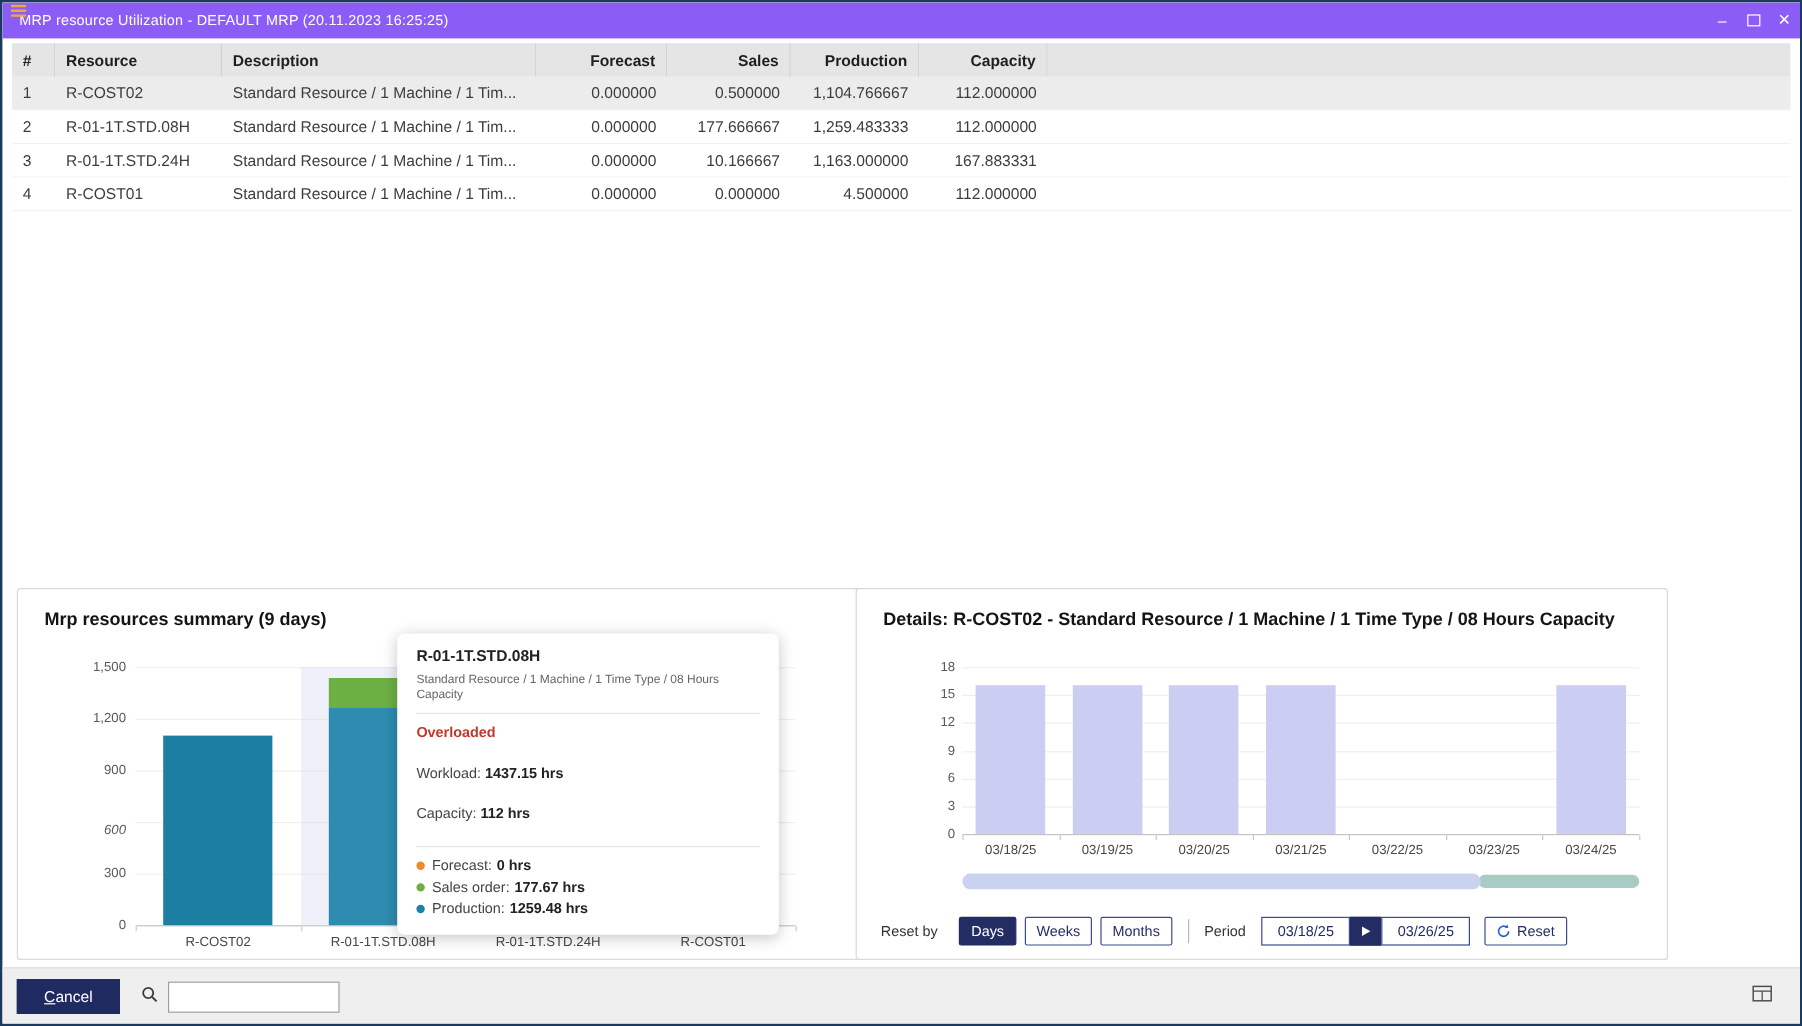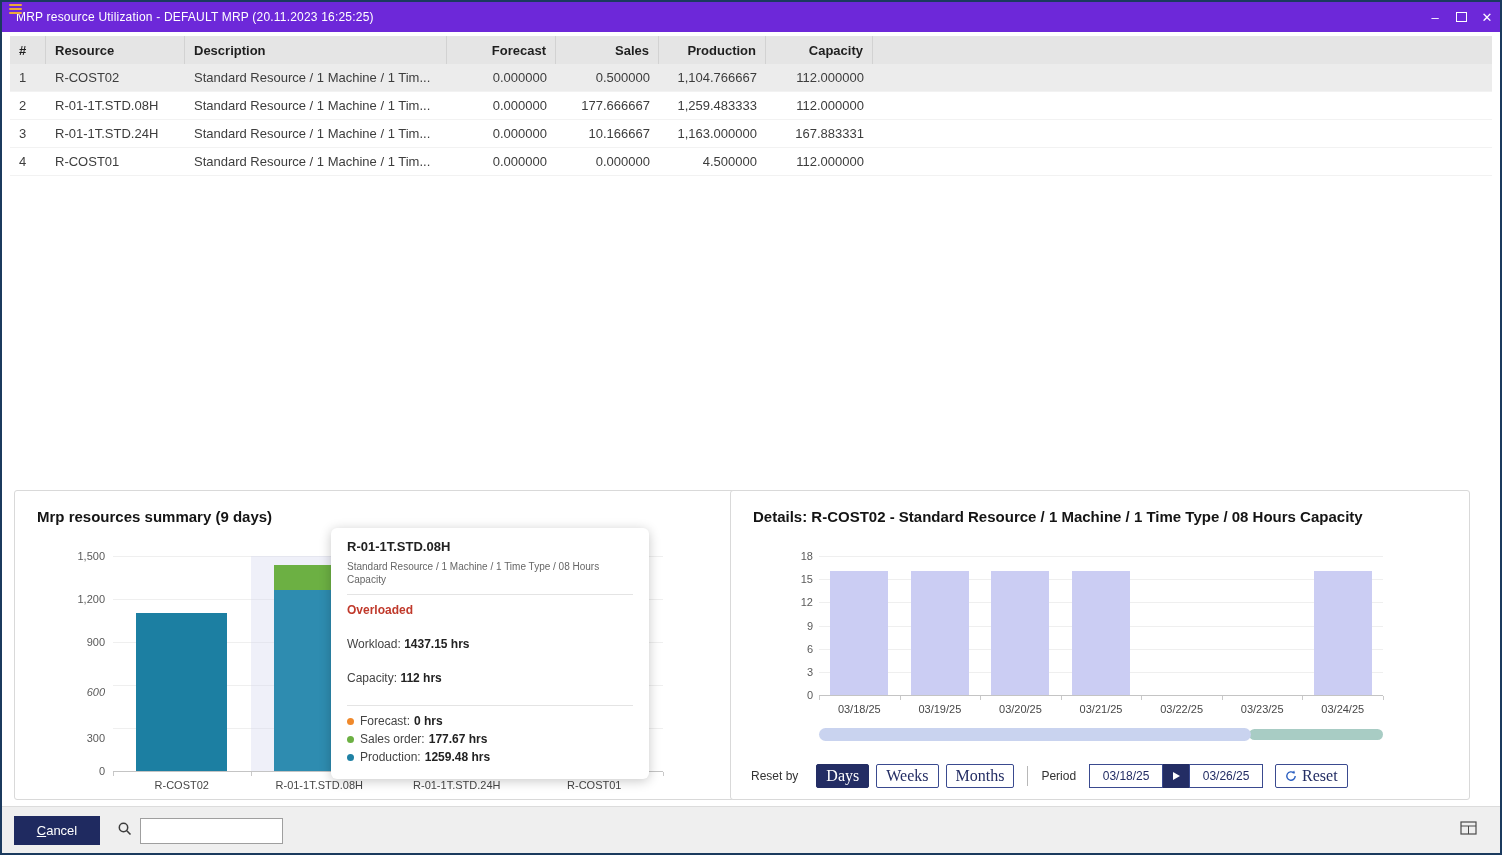--- a/index.html
+++ b/index.html
@@ -1,20 +1,20 @@
 <!DOCTYPE html>
 <html><head>
 <meta charset="utf-8">
 <style>
   html,body{margin:0;padding:0;}
   body{width:1502px;height:855px;font-family:"Liberation Sans","DejaVu Sans",sans-serif;background:#cfd6de;}
   .window{position:relative;width:1502px;height:855px;box-sizing:border-box;border:2px solid #1b3a5e;background:#fff;overflow:hidden;}
 
   
-  .titlebar{position:absolute;top:0;left:0;right:0;height:30px;background:#6d28d9;display:flex;align-items:center;}
+  .titlebar{position:absolute;top:0;left:0;right:0;height:30px;background:#8b5cf6;display:flex;align-items:center;}
   .app-icon{position:absolute;left:7px;top:2px;width:13px;display:flex;flex-direction:column;gap:2px;}
   .app-icon i{display:block;height:2px;background:#eda83a;border-radius:1px;}
   .title-text{color:#fff;font-size:12px;margin-left:14px;letter-spacing:.2px;white-space:nowrap;}
   .win-controls{margin-left:auto;display:flex;align-items:center;height:100%;}
   .wc{width:26px;height:100%;display:flex;align-items:center;justify-content:center;color:#fff;font-size:13px;cursor:default;}
   .wc-box{width:9px;height:8px;border:1px solid #fff;display:inline-block;}
 
   
   .grid-head{position:absolute;left:8px;right:8px;top:34px;height:28px;display:flex;}
   .hcell{background:#e5e5e5;border-right:1px solid #d2d2d2;font-weight:bold;font-size:13px;color:#1f1f1f;display:flex;align-items:center;padding:0 9px;box-sizing:border-box;white-space:nowrap;overflow:hidden;}
@@ -28,21 +28,21 @@
   .c2{width:262px;}
   .c3{width:109px;}
   .c4{width:103px;}
   .c5{width:107px;}
   .c6{width:107px;}
   .c3,.c4,.c5,.c6{justify-content:flex-end;}
 
   
   .card{position:absolute;top:488px;height:310px;background:#fff;border:1px solid #d9d9d9;border-radius:3px;box-sizing:border-box;}
   .card-left{left:12px;width:734px;}
-  .card-right{left:728px;width:740px;}
+  .card-right{left:711px;width:677px;}
   .card-title{position:absolute;top:17px;left:22px;font-size:15px;font-weight:bold;color:#141414;white-space:nowrap;}
 
   
   .plot{display:flex;align-items:flex-end;border-bottom:1px solid #c4c4c4;}
   .gridline{position:absolute;left:0;right:0;height:1px;background:#efefef;z-index:0;}
   .slot{flex:1;height:100%;display:flex;align-items:flex-end;justify-content:center;position:relative;z-index:1;}
   .slot.hl{background:rgba(213,215,238,.38);}
   .stack{display:flex;flex-direction:column-reverse;}
   .seg{width:100%;}
   .btick{position:absolute;bottom:-5px;width:1px;height:4px;background:#c9c9c9;z-index:1;}
@@ -74,21 +74,21 @@
   
   .range-slider{position:absolute;top:237px;left:88px;width:564px;height:13px;cursor:pointer;}
   .rs-left{position:absolute;left:0;top:0;width:432px;height:13px;background:#c9d3ef;border-radius:7px;}
   .rs-right{position:absolute;left:430px;top:1px;width:134px;height:11px;background:#a8ccc4;border-radius:6px;}
 
   
   .controls-row{position:absolute;left:20px;top:272px;height:26px;display:flex;align-items:center;}
   .ctl-label{font-size:12px;color:#333;}
   .lbl-viewby{margin-right:18px;}
   .lbl-period{margin-right:13px;}
-  .btn{box-sizing:border-box;height:24px;font-size:16px;font-family:Liberation Serif, serif;border-radius:2px;display:inline-flex;align-items:center;justify-content:center;cursor:pointer;}
+  .btn{box-sizing:border-box;height:24px;font-size:12px;font-family:Liberation Sans, sans-serif;border-radius:2px;display:inline-flex;align-items:center;justify-content:center;cursor:pointer;}
   .btn-primary{background:#232d64;color:#fff;border:1px solid #232d64;padding:0 9px;}
   .btn-outline{background:#fff;color:#232d64;border:1px solid #3a4a8f;padding:0 9px;}
   .btn + .btn{margin-left:7px;}
   .vsep{width:1px;height:20px;background:#b8b8b8;margin:0 13px;}
   .date-box{box-sizing:border-box;width:74px;height:24px;border:1px solid #3a4a8f;color:#232d64;font-size:12px;display:inline-flex;align-items:center;justify-content:center;background:#fff;cursor:text;}
   .play-btn{box-sizing:border-box;width:26px;height:24px;background:#232d64;border:1px solid #232d64;display:inline-flex;align-items:center;justify-content:center;cursor:pointer;padding:0;}
   .play-tri{width:0;height:0;border-left:7px solid #fff;border-top:4px solid transparent;border-bottom:4px solid transparent;display:inline-block;}
   .reset-btn{margin-left:12px;gap:5px;}
 
   
@@ -169,21 +169,21 @@
       </div>
     </div>
 
   <div class="card card-left">
     <div class="card-title">Mrp resources summary (9 days)</div>
     <div class="yaxis" id="yaxis-summary">
         <div class="ytick" style="top: -6px;">1,500</div>
         <div class="ytick" style="top: 37px;">1,200</div>
         <div class="ytick" style="top: 80px;">900</div>
         <div class="ytick" style="top: 130px; font-style: italic;">600</div>
-        <div class="ytick" style="top: 166px; margin-top: 10px;">300</div>
+        <div class="ytick" style="top: 166px;">300</div>
         <div class="ytick" style="top: 209px;">0</div>
       </div>
     <div class="plot" id="plot-summary">
         <div class="gridline" style="top: 0px;"></div>
         <div class="gridline" style="top: 43px;"></div>
         <div class="gridline" style="top: 86px;"></div>
         <div class="gridline" style="top: 129px;"></div>
         <div class="gridline" style="top: 172px;"></div>
         <div class="slot">
           <div class="stack" style="width: 66%;">

